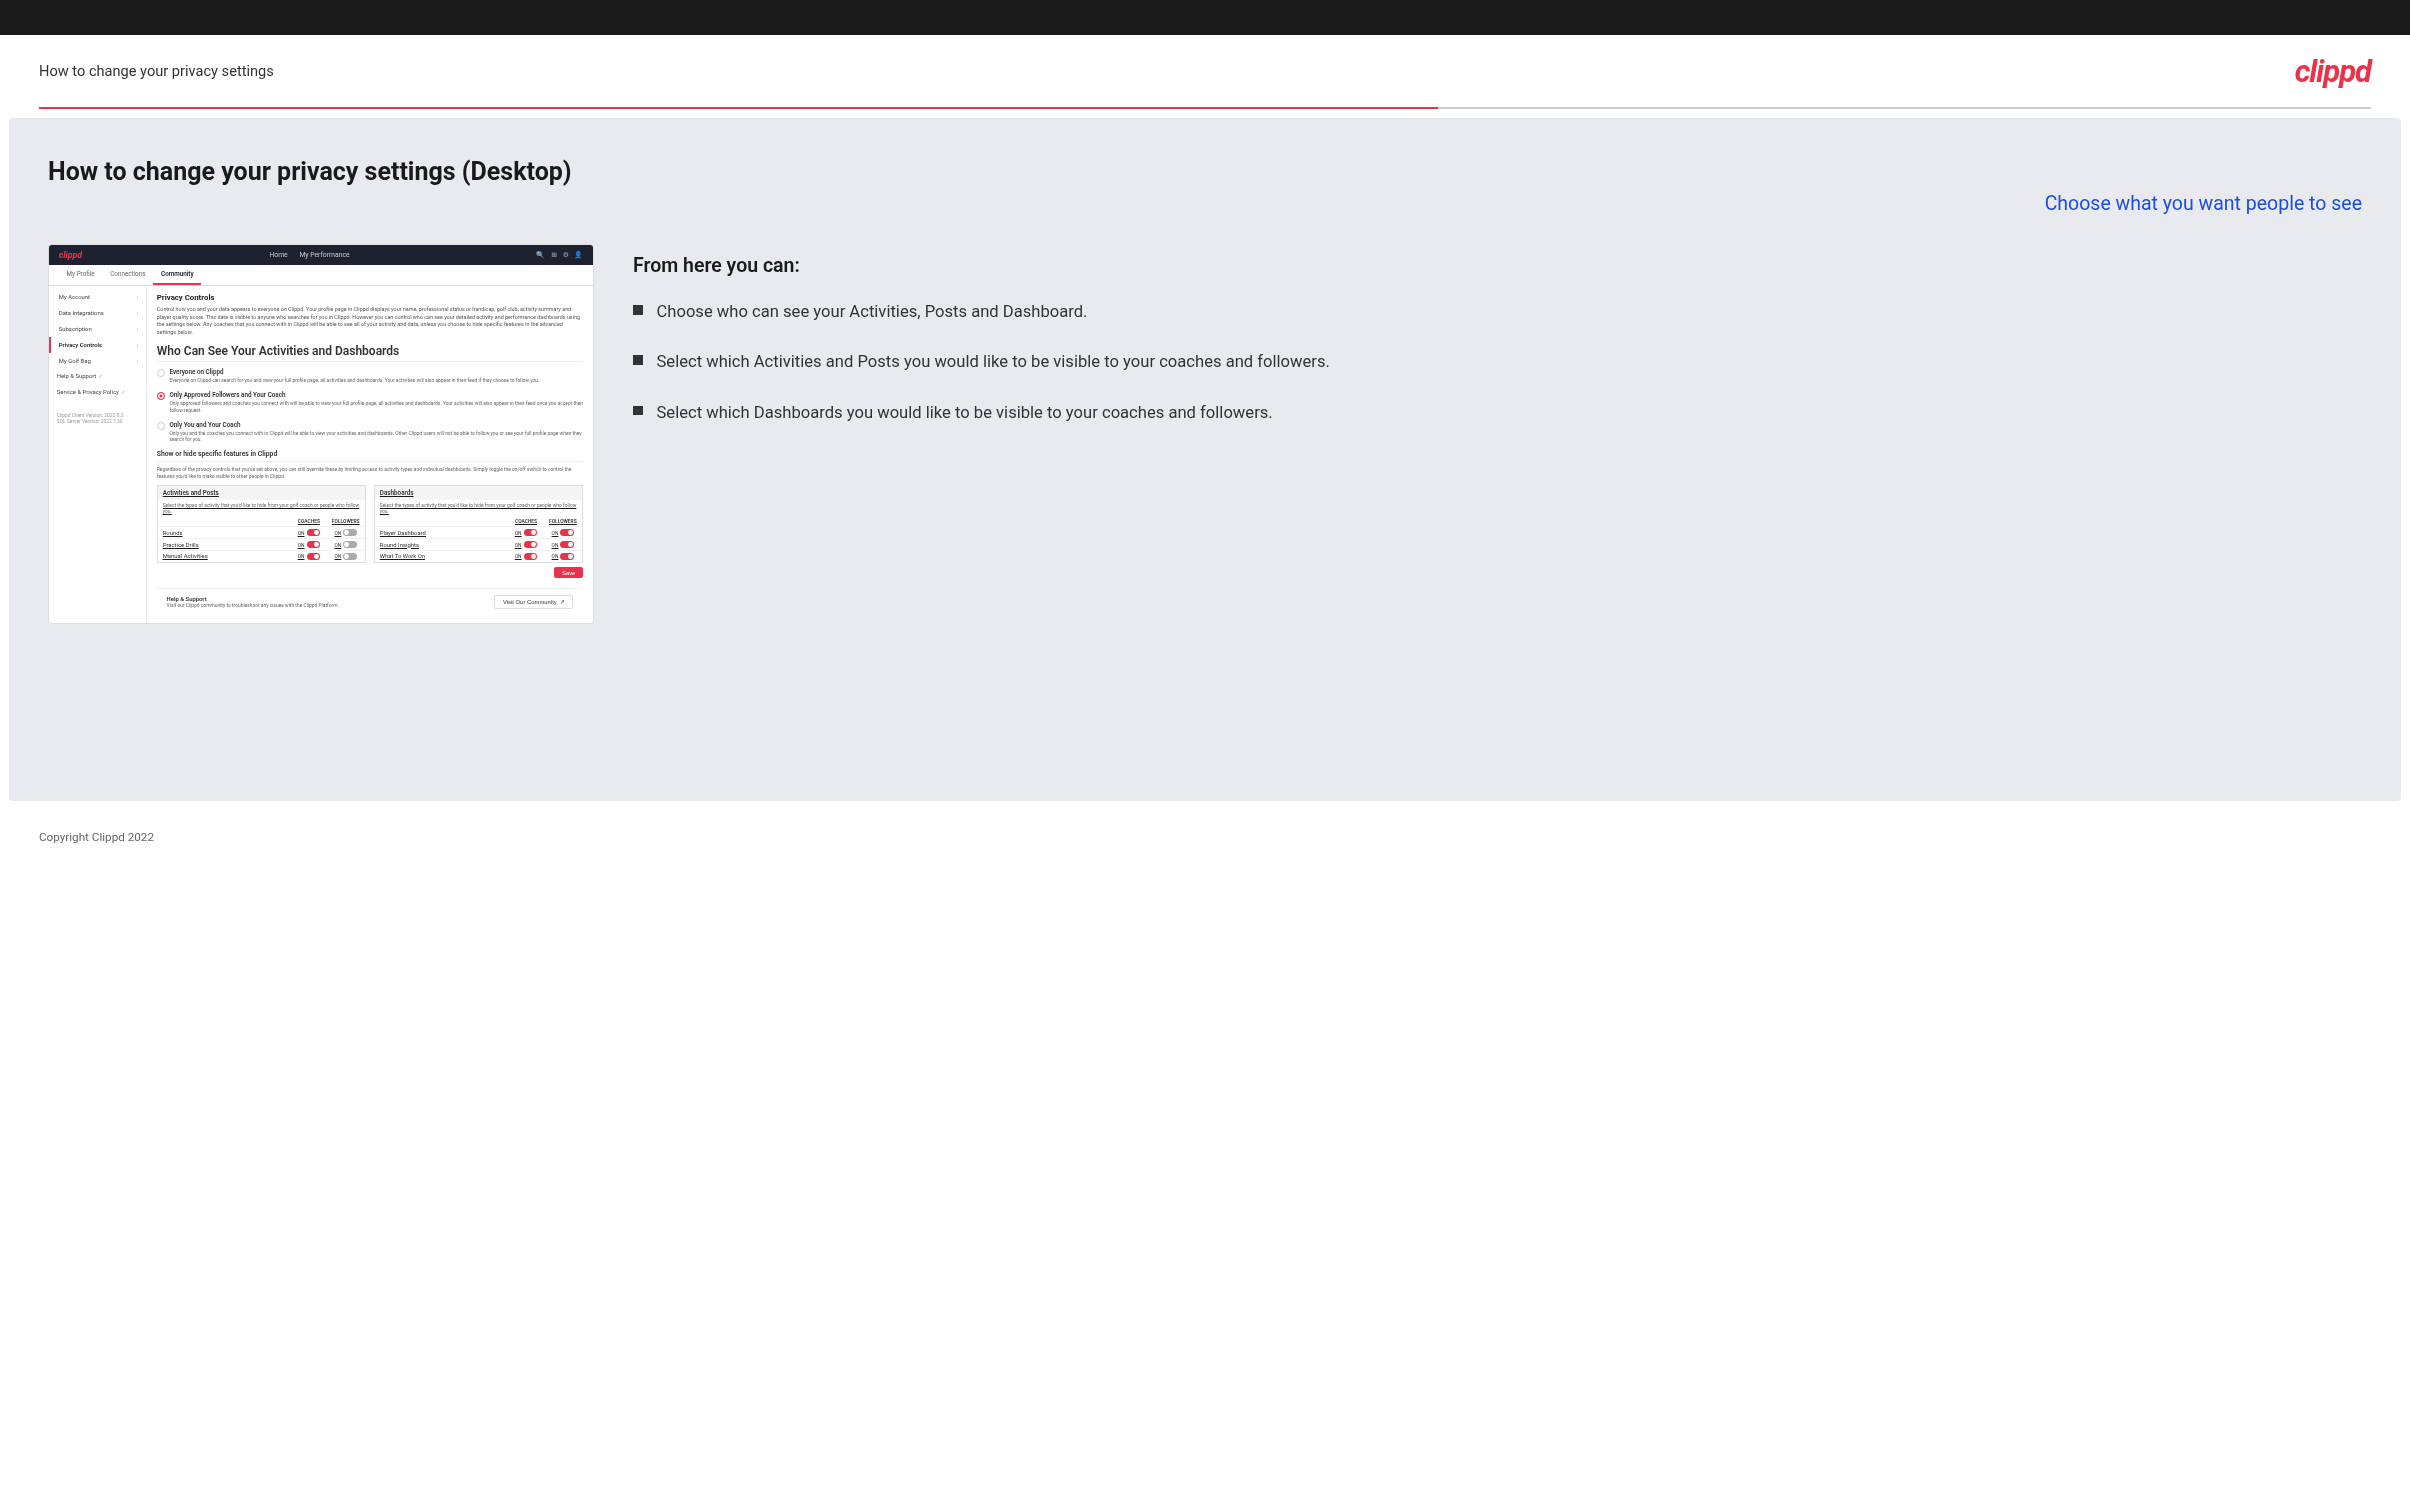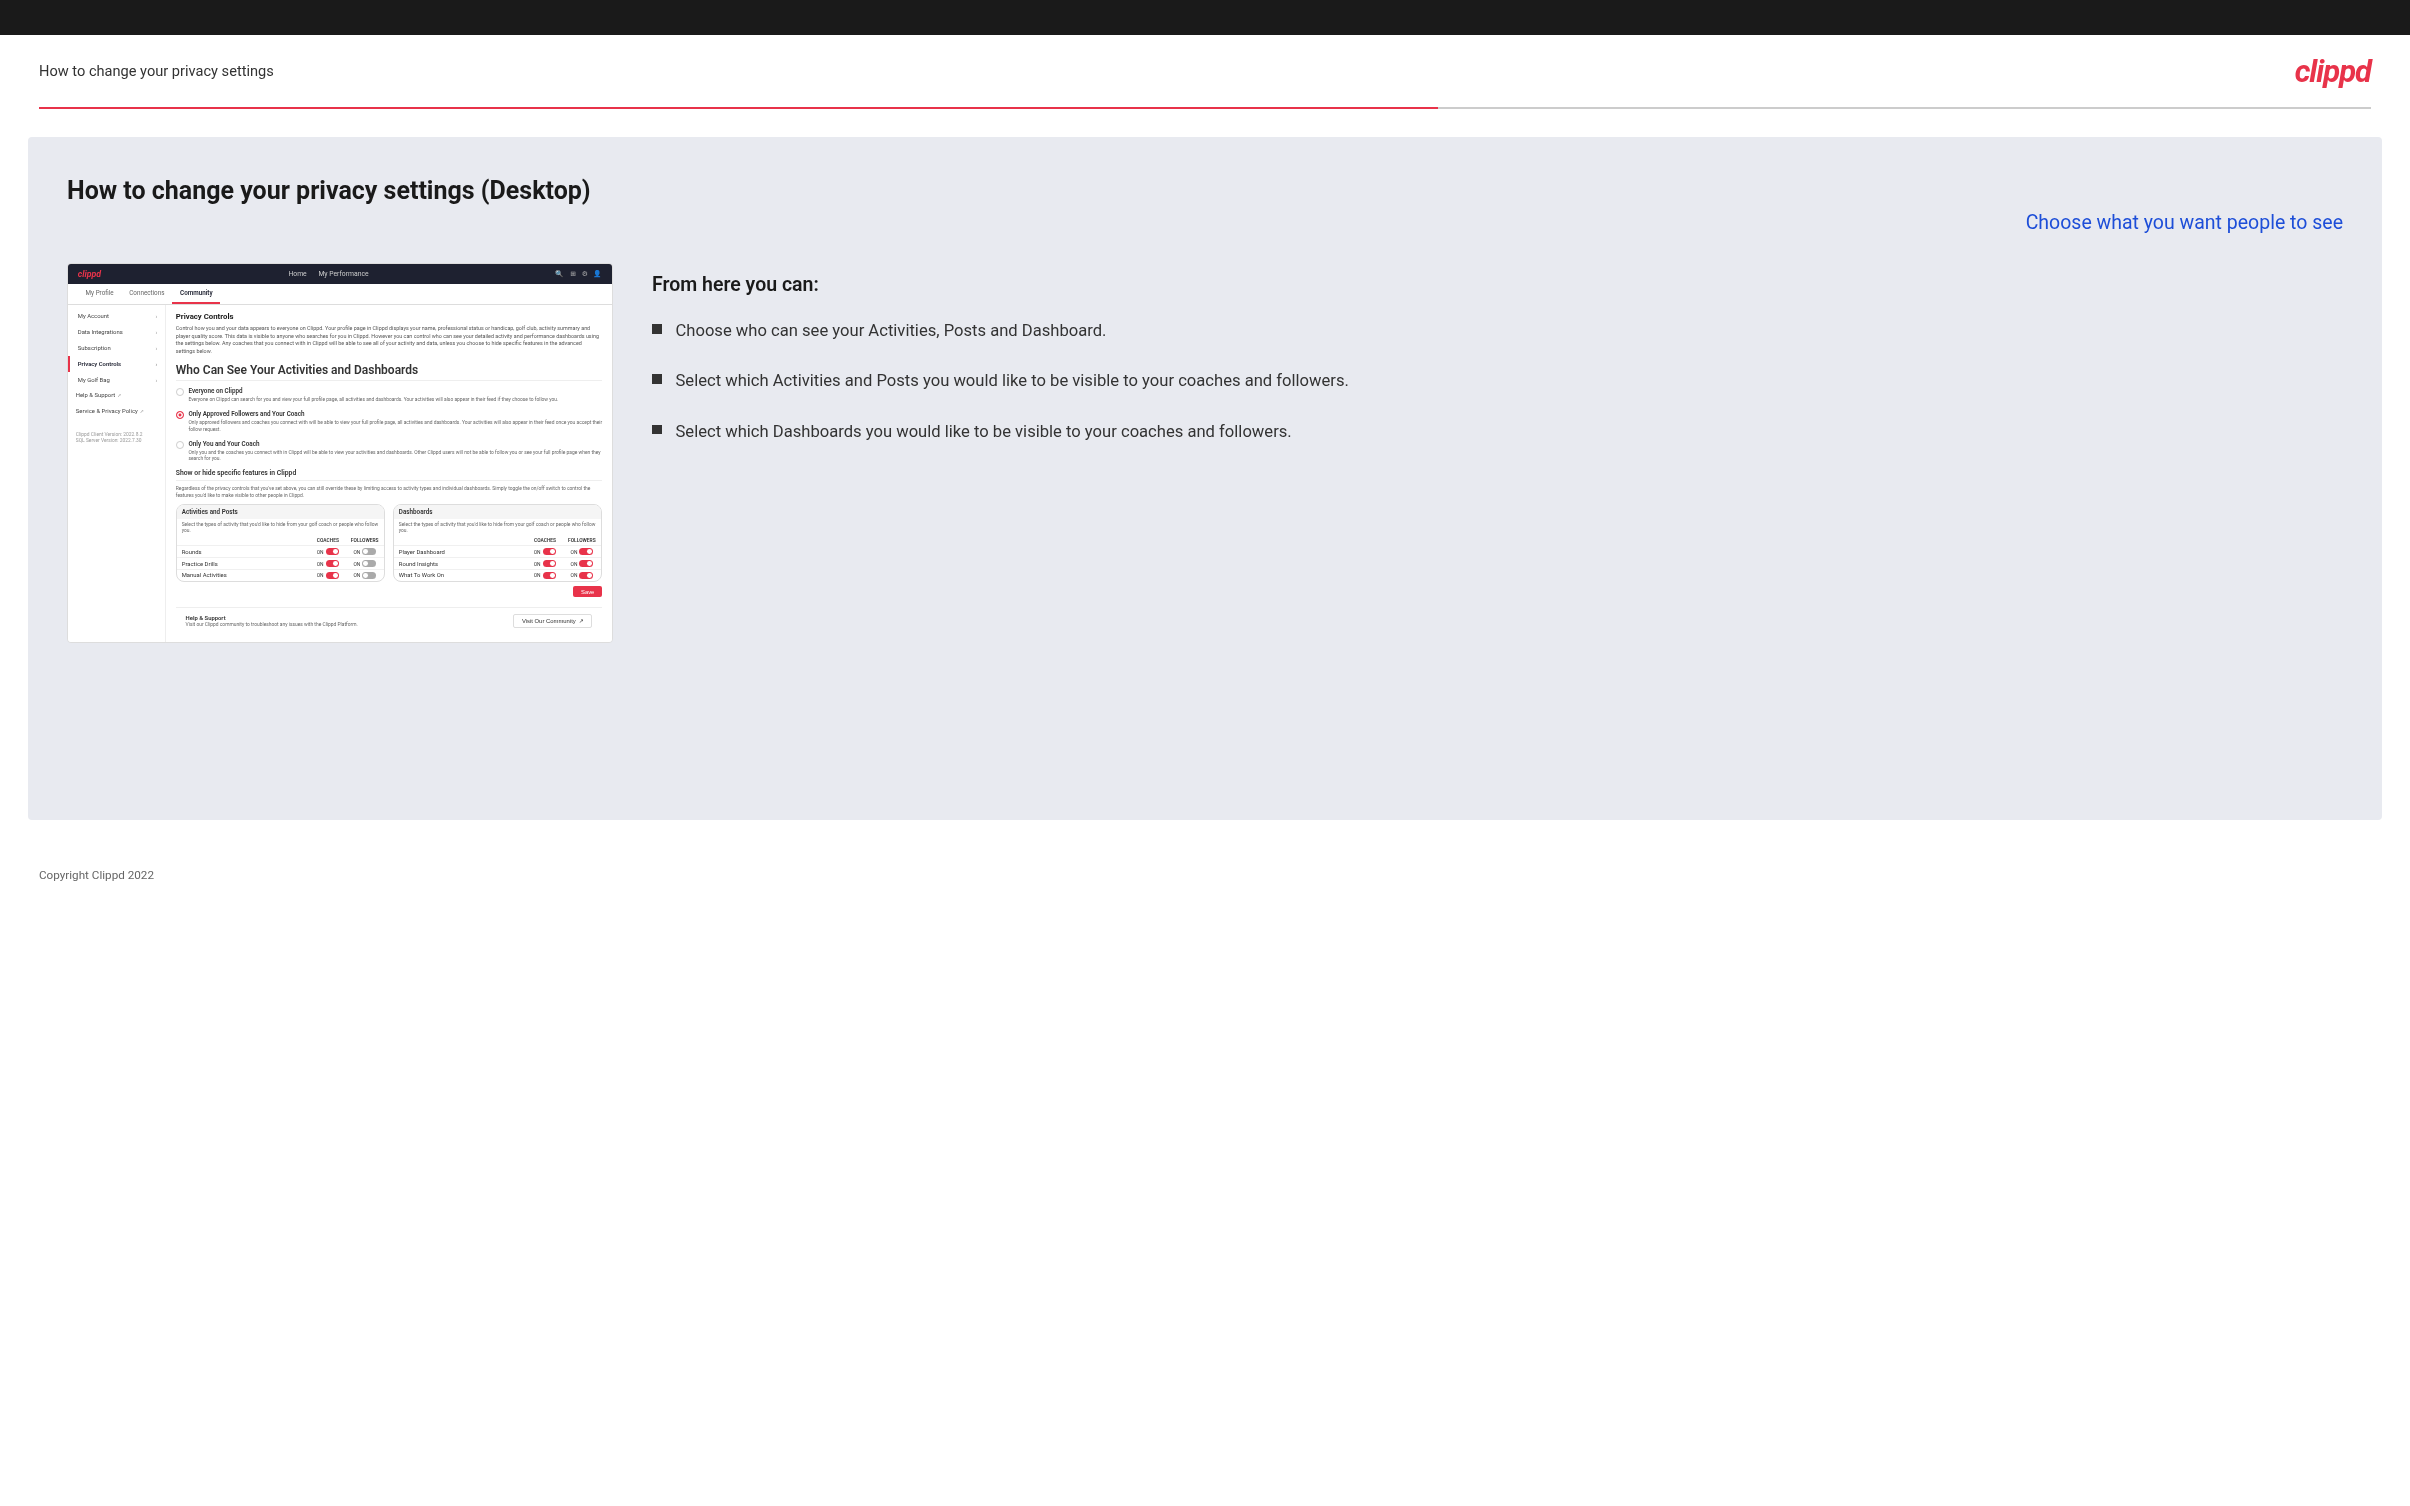--- a/index.html
+++ b/index.html
@@ -41,21 +41,21 @@
     
     .header-divider {
       height: 2px;
       background: linear-gradient(to right, #e8334a 60%, #ccc 60%);
       margin: 0 39px;
     }
 
     
     .main-content {
       background: #e8eaf0;
-      margin: 28px;
+      margin: 9px;
       padding: 39px 39px 29px 39px;
       border-radius: 3.9px;
       min-height: 683px;
     }
 
     .page-heading {
       font-size: 25px;
       font-weight: 700;
       color: #1a1a1a;
       margin-bottom: 5.9px;
@@ -262,22 +262,23 @@
       line-height: 1.3;
     }
 
     .features-row {
       display: flex;
       gap: 7.8px;
     }
     .feature-box {
       flex: 1;
       border: 1px solid #ddd;
-      border-radius: 8px;
+      border-radius: 0;
       overflow: hidden;
+      text-decoration: underline;
     }
     .feature-box-header {
       background: #f5f5f5;
       padding: 2.9px 4.9px;
       font-size: 6.3px;
       font-weight: 600;
       color: #333;
     }
     .feature-box-desc {
       padding: 2px 4.9px;

